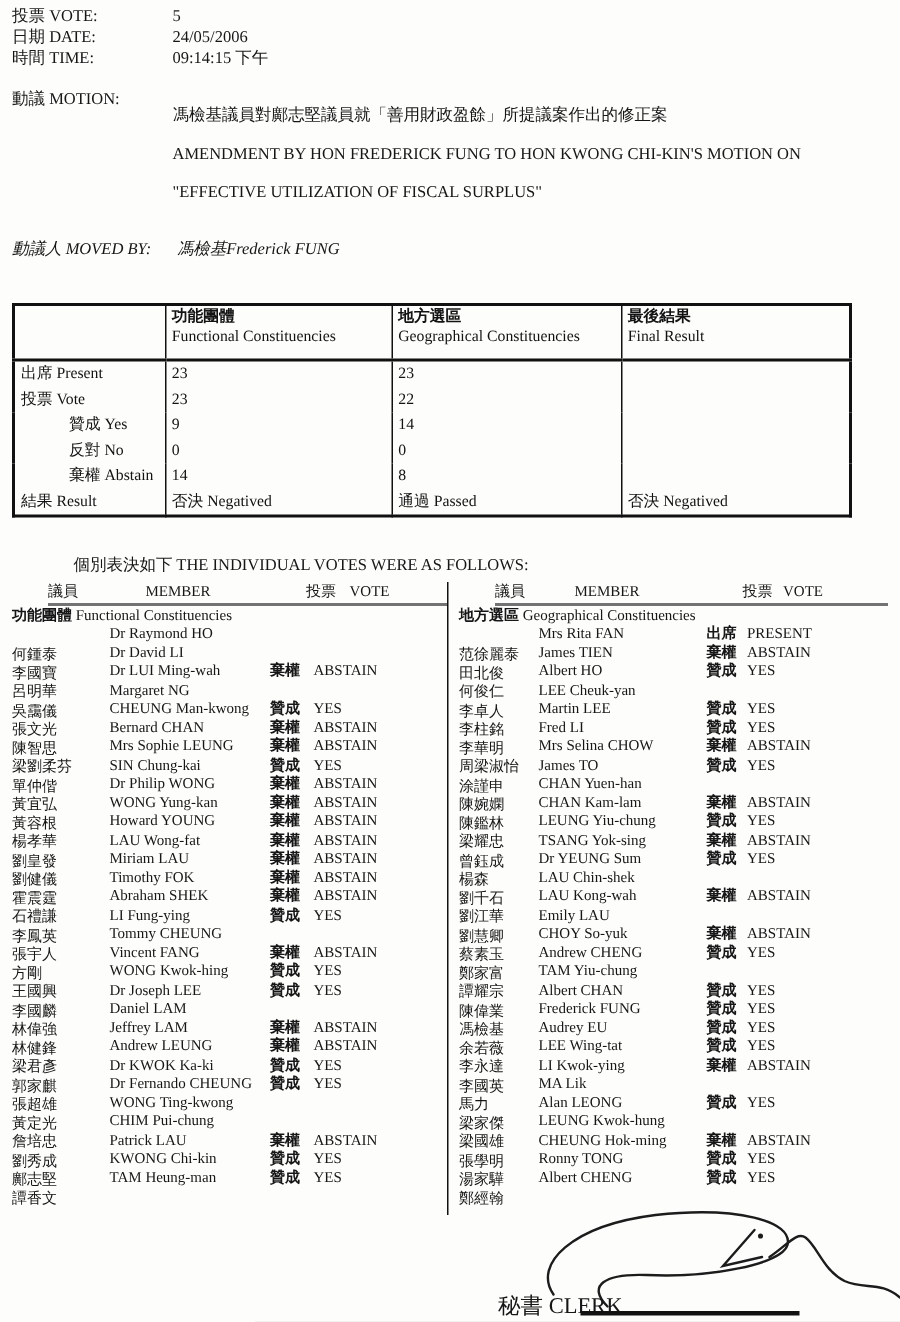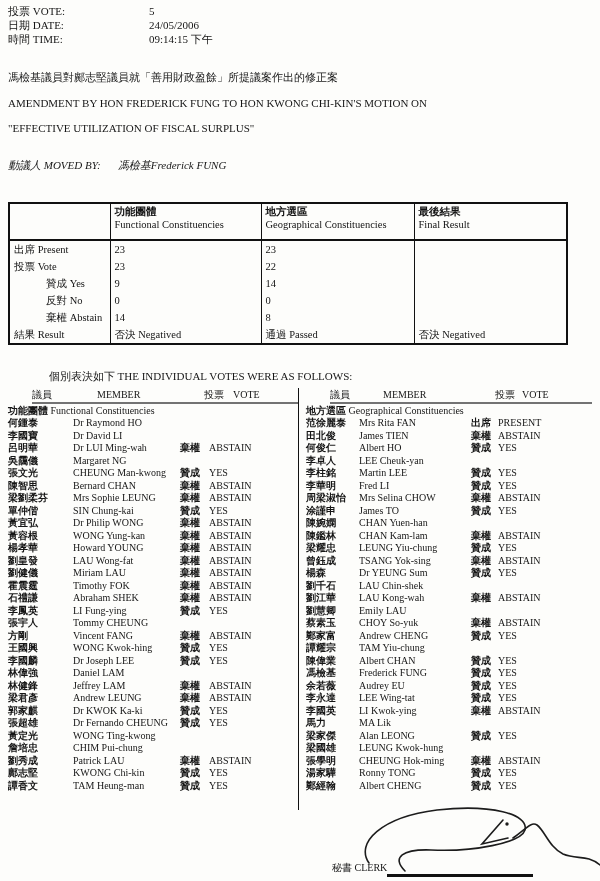--- a/index.html
+++ b/index.html
@@ -4,21 +4,21 @@
 <style>
   html,body{margin:0;padding:0;background:#e8e8e8;}
   .page{
     position:relative;width:600px;height:881px;margin:0 auto;
     background:#fdfdfb;color:#161616;
     font-family:"Liberation Serif","DejaVu Serif",serif;
     overflow:hidden;
   }
   
   .hdr{position:absolute;left:8px;top:4px;font-size:11px;line-height:14px;}
-  .hline{display:flex;gap:34px;}
+  .hline{display:flex;}
   .hline .lbl{width:107px;flex:0 0 107px;}
   .motion{margin-top:13px;}
   .motion-lines div{line-height:13.5px;margin-top:12px;}
   .movedby{position:absolute;left:8px;top:158px;font-size:11px;font-style:italic;}
   .movedby .lbl{display:inline-block;width:107px;}
   
   table.summary{
     position:absolute;left:8px;top:202px;width:558px;
     border-collapse:collapse;table-layout:fixed;
     font-size:10.5px;color:#131313;
@@ -39,24 +39,24 @@
   .columns{position:absolute;left:8px;top:388px;width:584px;height:422px;display:flex;}
   .vcol{font-size:10px;}
   .vcol.left{width:290px;flex:0 0 290px;}
   .vcol.right{flex:1;border-left:1.5px solid #111;padding-left:7px;}
   .vrow{display:grid;height:12.5px;line-height:12.5px;overflow:visible;white-space:nowrap;}
   .left .vrow{grid-template-columns:65px 107px 29px 1fr;}
   .right .vrow{grid-template-columns:53px 112px 27px 1fr;}
   .vhead{height:14px;line-height:13px;border-bottom:2px solid #737373;margin-left:24px;}
   .section{height:13px;line-height:13px;}
   .section .zh,.zhb{font-weight:bold;}
-  .mrow .rc0{font-weight:700;}
+  .mrow .rc0{font-weight:400;margin-top:14px;}
   .mrow .rc2{font-weight:600;}
   
-  .clerk-label{position:absolute;left:332px;top:861px;font-size:10px;}
+  .clerk-label{position:absolute;left:332px;top:861px;font-size:15px;}
   .clerk-line{position:absolute;left:387px;top:874px;width:146px;height:3px;background:#111;}
   .sig{position:absolute;left:355px;top:797px;}
 </style>
 </head>
 <body>
 
 <div class="page">
 
   <div class="hdr">
     <div class="hline">
@@ -65,20 +65,21 @@
     </div>
     <div class="hline">
       <span class="lbl">日期 DATE:</span>
       <span class="val">24/05/2006</span>
     </div>
     <div class="hline">
       <span class="lbl">時間 TIME:</span>
       <span class="val">09:14:15 下午</span>
     </div>
     <div class="hline motion">
+      <span class="lbl">動議 MOTION:</span>
       <div class="motion-lines">
         <div>馮檢基議員對鄺志堅議員就「善用財政盈餘」所提議案作出的修正案</div>
         <div>AMENDMENT BY HON FREDERICK FUNG TO HON KWONG CHI-KIN'S MOTION ON</div>
         <div>"EFFECTIVE UTILIZATION OF FISCAL SURPLUS"</div>
       </div>
     </div>
   </div>
 
   <div class="movedby">
     <span class="lbl">動議人 MOVED BY:</span>

